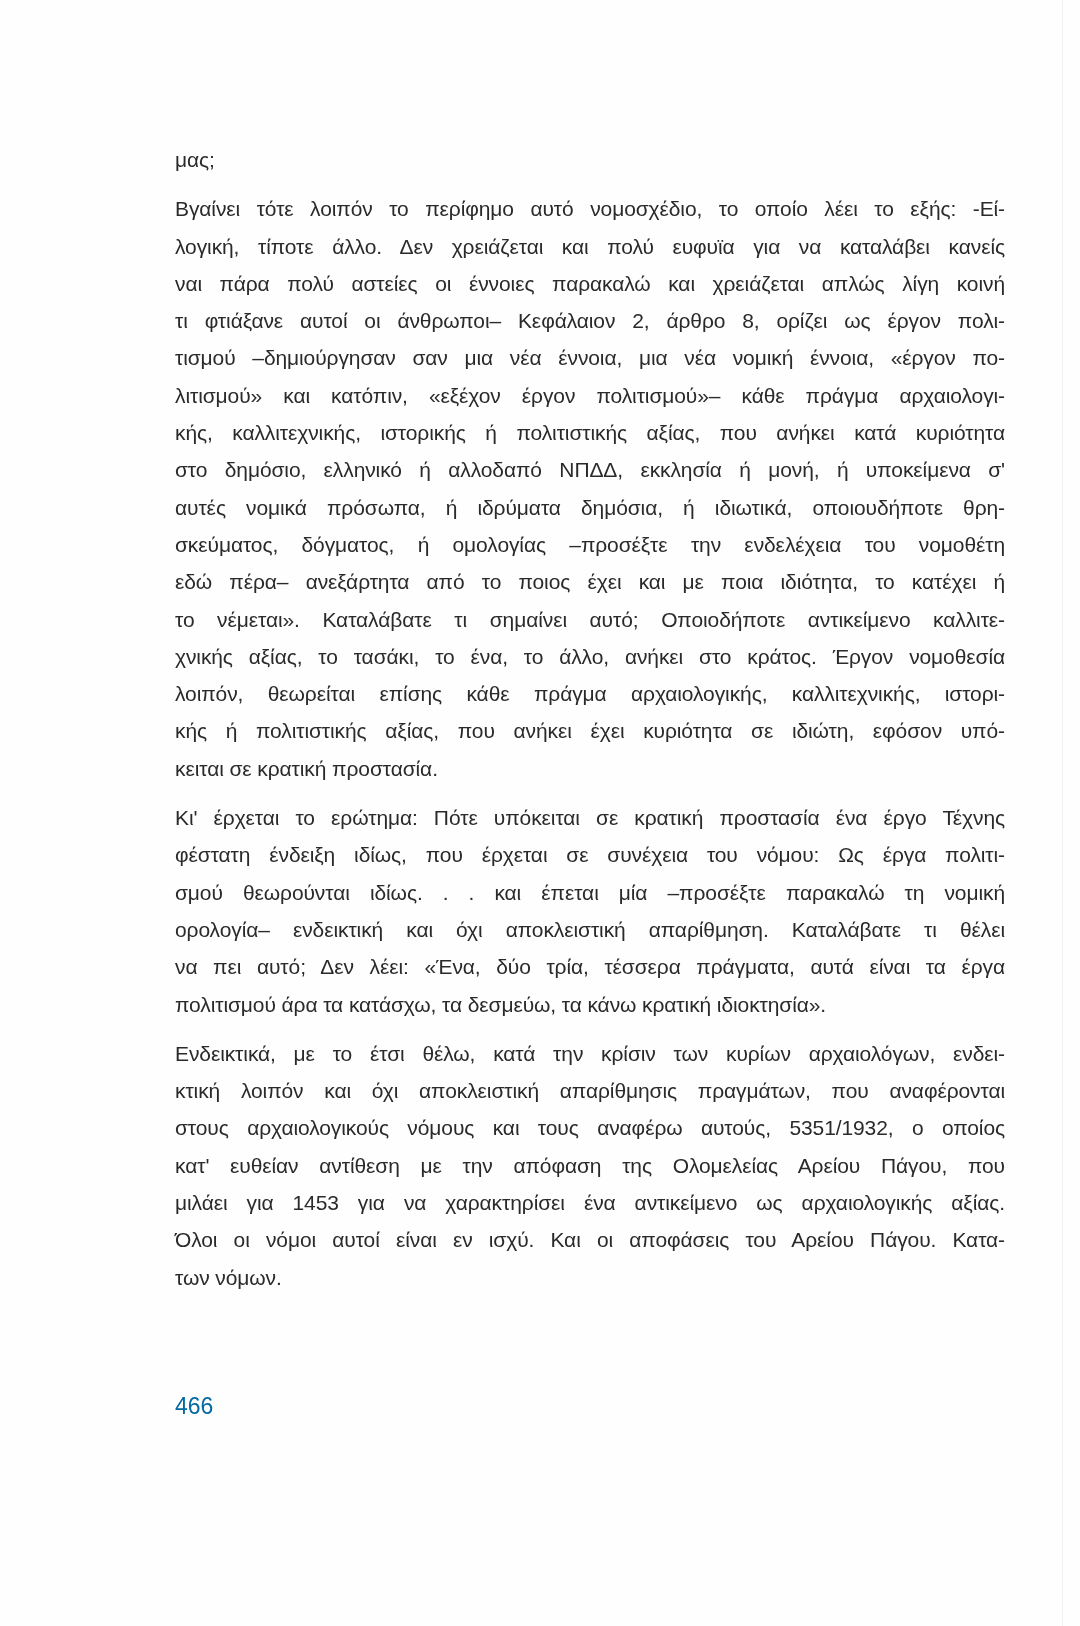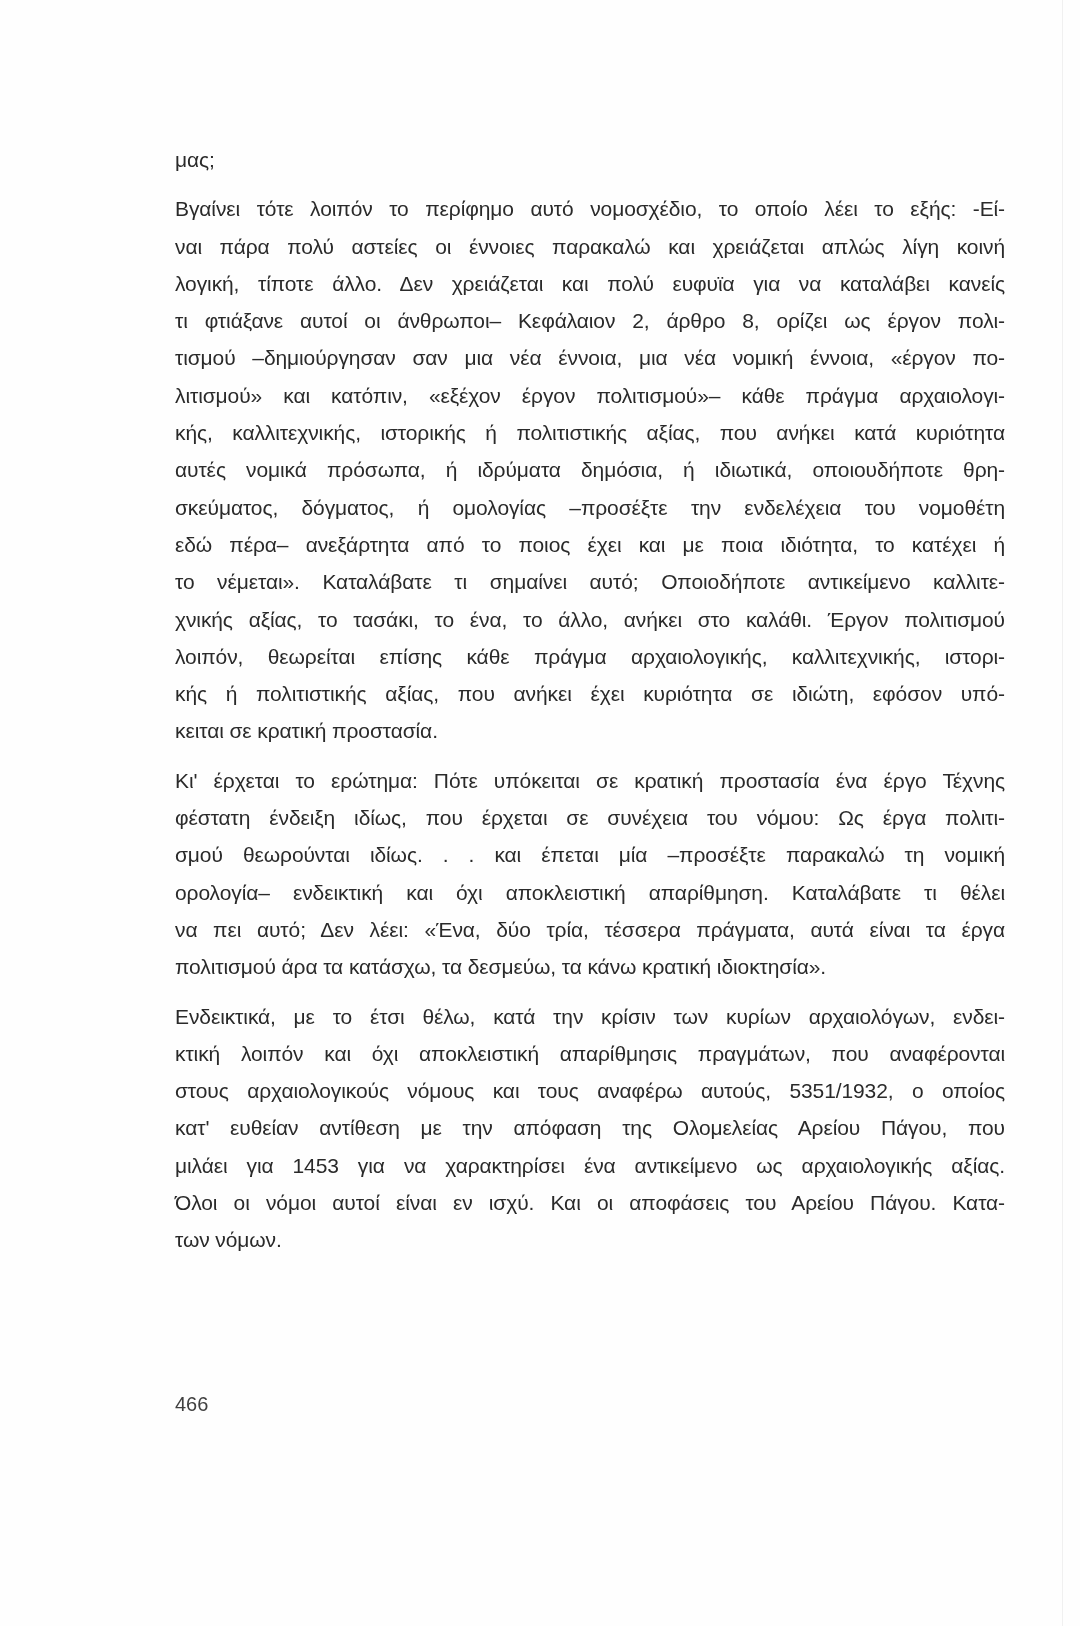--- a/index.html
+++ b/index.html
@@ -41,22 +41,22 @@
       text-align: justify;
       text-align-last: justify;
     }
     .line.last {
       text-align-last: left;
     }
     .page-number {
       position: absolute;
       left: 175px;
       top: 1393px;
-      font-size: 20px;
-      color: #404040;
+      font-size: 23px;
+      color: #0369a1;
       text-align: right;
     }
     .gutter-mark {
       position: absolute;
       left: 1062px;
       top: 0;
       width: 1px;
       height: 1626px;
       background: #f0f0f0;
     }
@@ -66,31 +66,32 @@
 
 <div class="page">
   <div class="gutter-mark"></div>
 
   <div class="text-block" id="text-block">
       <div class="para">
         <span class="line last" style="">μας;</span>
       </div>
       <div class="para">
         <span class="line" style="">Βγαίνει τότε λοιπόν το περίφημο αυτό νομοσχέδιο, το οποίο λέει το εξής: -Εί-</span>
+        <span class="line" style="">λογική, τίποτε άλλο. Δεν χρειάζεται και πολύ ευφυϊα για να καταλάβει κανείς</span>
         <span class="line" style="">ναι πάρα πολύ αστείες οι έννοιες παρακαλώ και χρειάζεται απλώς λίγη κοινή</span>
-        <span class="line" style="">λογική, τίποτε άλλο. Δεν χρειάζεται και πολύ ευφυϊα για να καταλάβει κανείς</span>
         <span class="line" style="">τι φτιάξανε αυτοί οι άνθρωποι– Κεφάλαιον 2, άρθρο 8, ορίζει ως έργον πολι-</span>
         <span class="line" style="">τισμού –δημιούργησαν σαν μια νέα έννοια, μια νέα νομική έννοια, «έργον πο-</span>
         <span class="line" style="">λιτισμού» και κατόπιν, «εξέχον έργον πολιτισμού»– κάθε πράγμα αρχαιολογι-</span>
         <span class="line" style="">κής, καλλιτεχνικής, ιστορικής ή πολιτιστικής αξίας, που ανήκει κατά κυριότητα</span>
+        <span class="line" style="">στο δημόσιο, ελληνικό ή αλλοδαπό ΝΠΔΔ, εκκλησία ή μονή, ή υποκείμενα σ'</span>
         <span class="line" style="">αυτές νομικά πρόσωπα, ή ιδρύματα δημόσια, ή ιδιωτικά, οποιουδήποτε θρη-</span>
         <span class="line" style="">σκεύματος, δόγματος, ή ομολογίας –προσέξτε την ενδελέχεια του νομοθέτη</span>
         <span class="line" style="">εδώ πέρα– ανεξάρτητα από το ποιος έχει και με ποια ιδιότητα, το κατέχει ή</span>
         <span class="line" style="">το νέμεται». Καταλάβατε τι σημαίνει αυτό; Οποιοδήποτε αντικείμενο καλλιτε-</span>
-        <span class="line" style="">χνικής αξίας, το τασάκι, το ένα, το άλλο, ανήκει στο καλάθι. Έργον πολιτισμού</span>
+        <span class="line" style="">χνικής αξίας, το τασάκι, το ένα, το άλλο, ανήκει στο κράτος. Έργον νομοθεσία</span>
         <span class="line" style="">λοιπόν, θεωρείται επίσης κάθε πράγμα αρχαιολογικής, καλλιτεχνικής, ιστορι-</span>
         <span class="line" style="">κής ή πολιτιστικής αξίας, που ανήκει έχει κυριότητα σε ιδιώτη, εφόσον υπό-</span>
         <span class="line last" style="">κειται σε κρατική προστασία.</span>
       </div>
       <div class="para">
         <span class="line" style="">Κι' έρχεται το ερώτημα: Πότε υπόκειται σε κρατική προστασία ένα έργο Τέχνης</span>
         <span class="line" style="">φέστατη ένδειξη ιδίως, που έρχεται σε συνέχεια του νόμου: Ως έργα πολιτι-</span>
         <span class="line" style="">σμού θεωρούνται ιδίως. . . και έπεται μία –προσέξτε παρακαλώ τη νομική</span>
         <span class="line" style="">ορολογία– ενδεικτική και όχι αποκλειστική απαρίθμηση. Καταλάβατε τι θέλει</span>
         <span class="line" style="">να πει αυτό; Δεν λέει: «Ένα, δύο τρία, τέσσερα πράγματα, αυτά είναι τα έργα</span>

